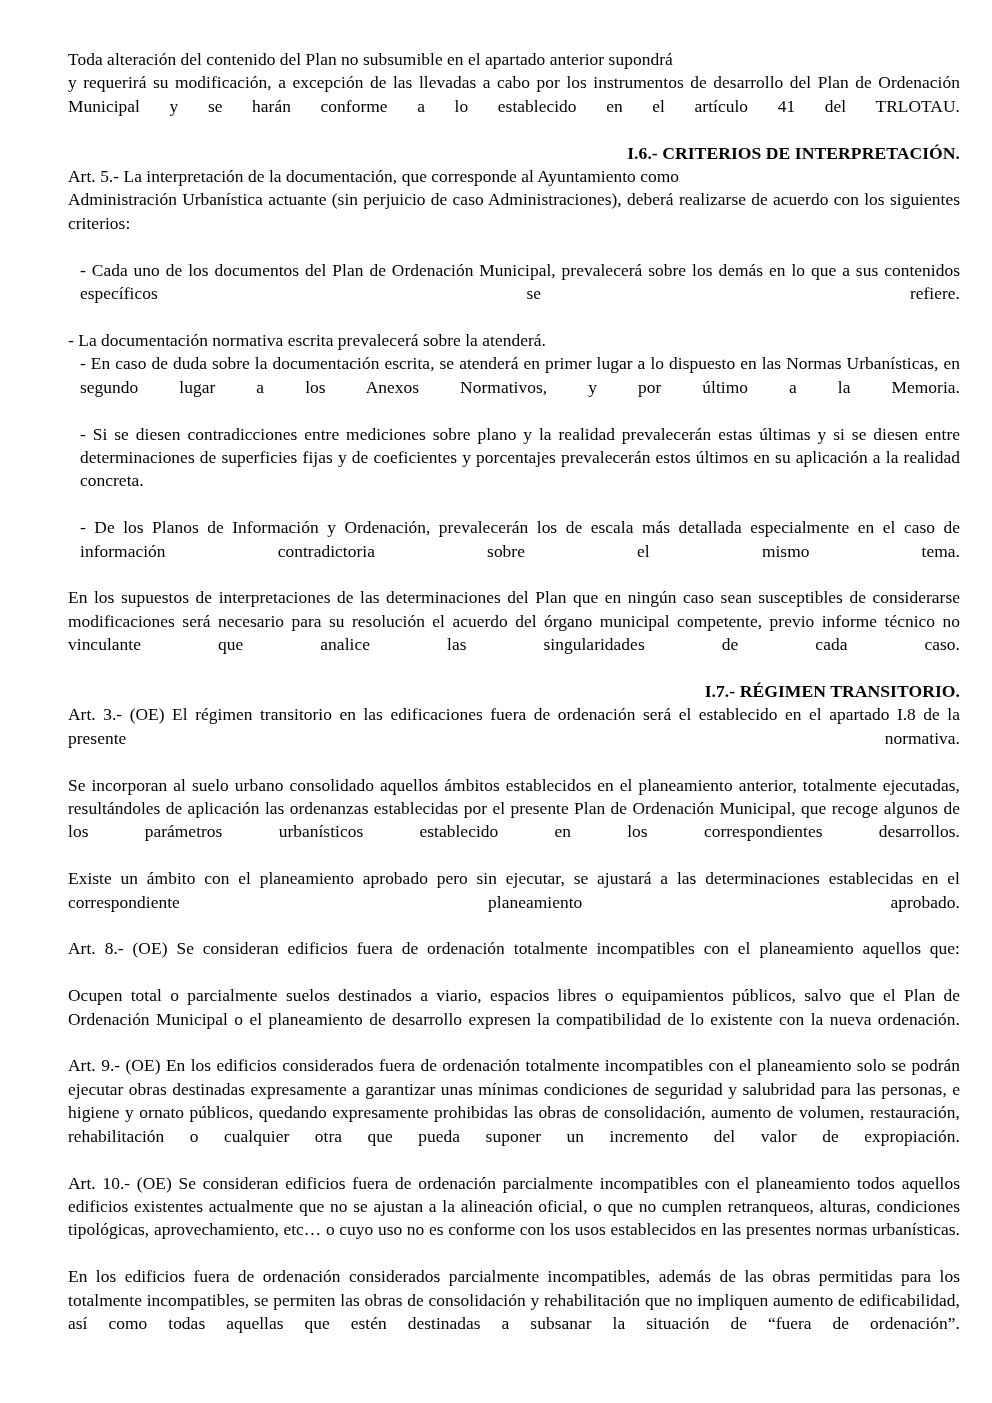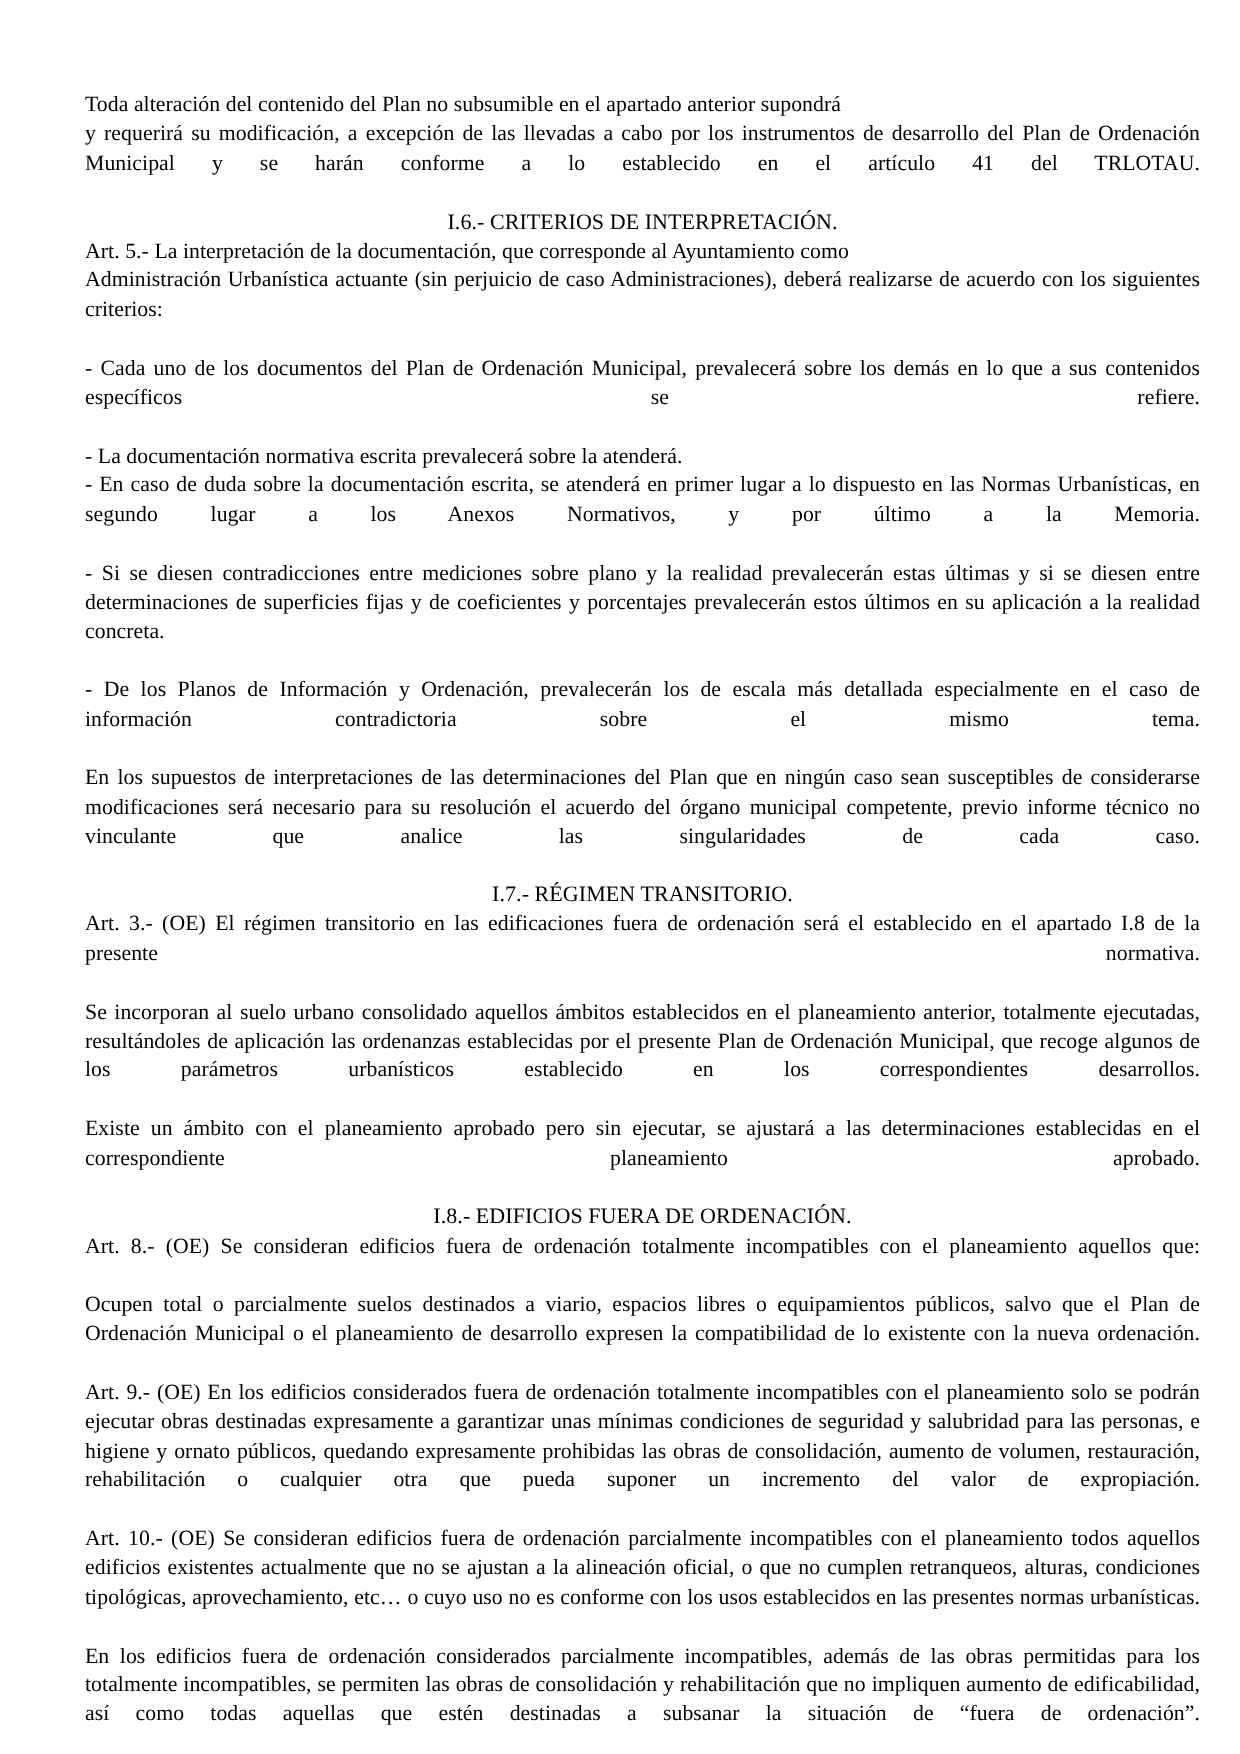--- a/index.html
+++ b/index.html
@@ -14,21 +14,21 @@
     font-family: "Liberation Serif", "DejaVu Serif", serif;
     color: #000000;
     -webkit-font-smoothing: antialiased;
   }
   .page {
     position: relative;
     width: 992px;
     height: 1403px;
     background: #ffffff;
     box-sizing: border-box;
-    padding: 72px 32px 0 68px;
+    padding: 48px 32px 0 68px;
     overflow: hidden;
   }
   .doc-body {
     width: 892px;
   }
   
   .para {
     margin: 0;
     font-size: 17.4px;
     line-height: 23.4px;
@@ -49,27 +49,28 @@
   .para.ragged-last::after {
     content: "";
     display: inline-block;
     width: 100%;
   }
   
   .heading {
     margin: 0;
     font-size: 17.6px;
     line-height: 23.4px;
-    font-weight: normal;
-    text-align: center;
+    font-weight: bold;
+    text-align: right;
     letter-spacing: 0.05px;
   }
   
   .para.crit {
     text-align: justify;
+    margin-left: 12px;
   }
 </style>
 </head>
 <body>
 
 <div class="page">
   <div class="doc-body">
 
     <p class="para ragged">Toda alteración del contenido del Plan no subsumible en el apartado anterior supondrá</p>
 
@@ -94,21 +95,20 @@
     <p class="para ragged-last">En los supuestos de interpretaciones de las determinaciones del Plan que en ningún caso sean susceptibles de considerarse modificaciones será necesario para su resolución el acuerdo del órgano municipal competente, previo informe técnico no vinculante que analice las singularidades de cada caso.</p>
 
     <h2 class="heading">I.7.- RÉGIMEN TRANSITORIO.</h2>
 
     <p class="para ragged-last">Art. 3.- (OE) El régimen transitorio en las edificaciones fuera de ordenación será el establecido en el apartado I.8 de la presente normativa.</p>
 
     <p class="para ragged-last">Se incorporan al suelo urbano consolidado aquellos ámbitos establecidos en el planeamiento anterior, totalmente ejecutadas, resultándoles de aplicación las ordenanzas establecidas por el presente Plan de Ordenación Municipal, que recoge algunos de los parámetros urbanísticos establecido en los correspondientes desarrollos.</p>
 
     <p class="para ragged-last">Existe un ámbito con el planeamiento aprobado pero sin ejecutar, se ajustará a las determinaciones establecidas en el correspondiente planeamiento aprobado.</p>
 
-    <h2 class="heading">I.8.- EDIFICIOS FUERA DE ORDENACIÓN.</h2>
 
     <p class="para ragged-last">Art. 8.- (OE) Se consideran edificios fuera de ordenación totalmente incompatibles con el planeamiento aquellos que:</p>
 
     <p class="para ragged-last">Ocupen total o parcialmente suelos destinados a viario, espacios libres o equipamientos públicos, salvo que el Plan de Ordenación Municipal o el planeamiento de desarrollo expresen la compatibilidad de lo existente con la nueva ordenación.</p>
 
 
     <p class="para ragged-last">Art. 9.- (OE) En los edificios considerados fuera de ordenación totalmente incompatibles con el planeamiento solo se podrán ejecutar obras destinadas expresamente a garantizar unas mínimas condiciones de seguridad y salubridad para las personas, e higiene y ornato públicos, quedando expresamente prohibidas las obras de consolidación, aumento de volumen, restauración, rehabilitación o cualquier otra que pueda suponer un incremento del valor de expropiación.</p>
 
     <p class="para ragged-last">Art. 10.- (OE) Se consideran edificios fuera de ordenación parcialmente incompatibles con el planeamiento todos aquellos edificios existentes actualmente que no se ajustan a la alineación oficial, o que no cumplen retranqueos, alturas, condiciones tipológicas, aprovechamiento, etc… o cuyo uso no es conforme con los usos establecidos en las presentes normas urbanísticas.</p>
 

